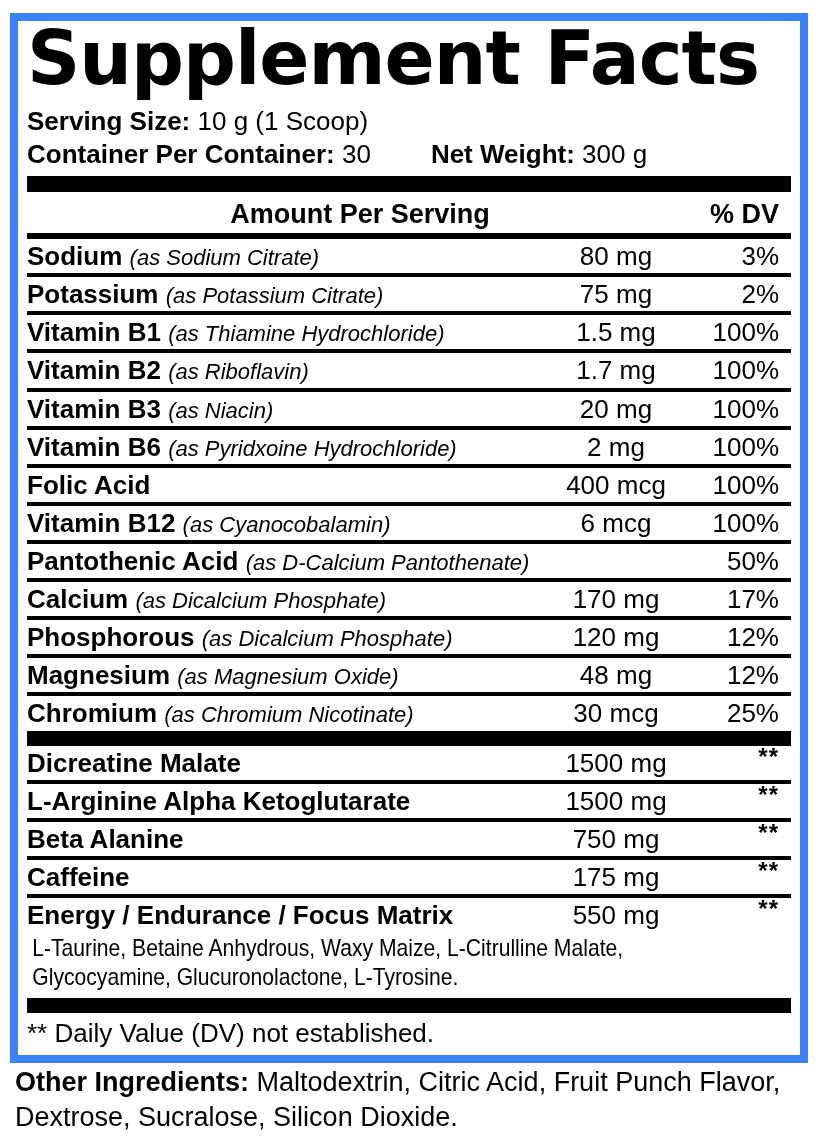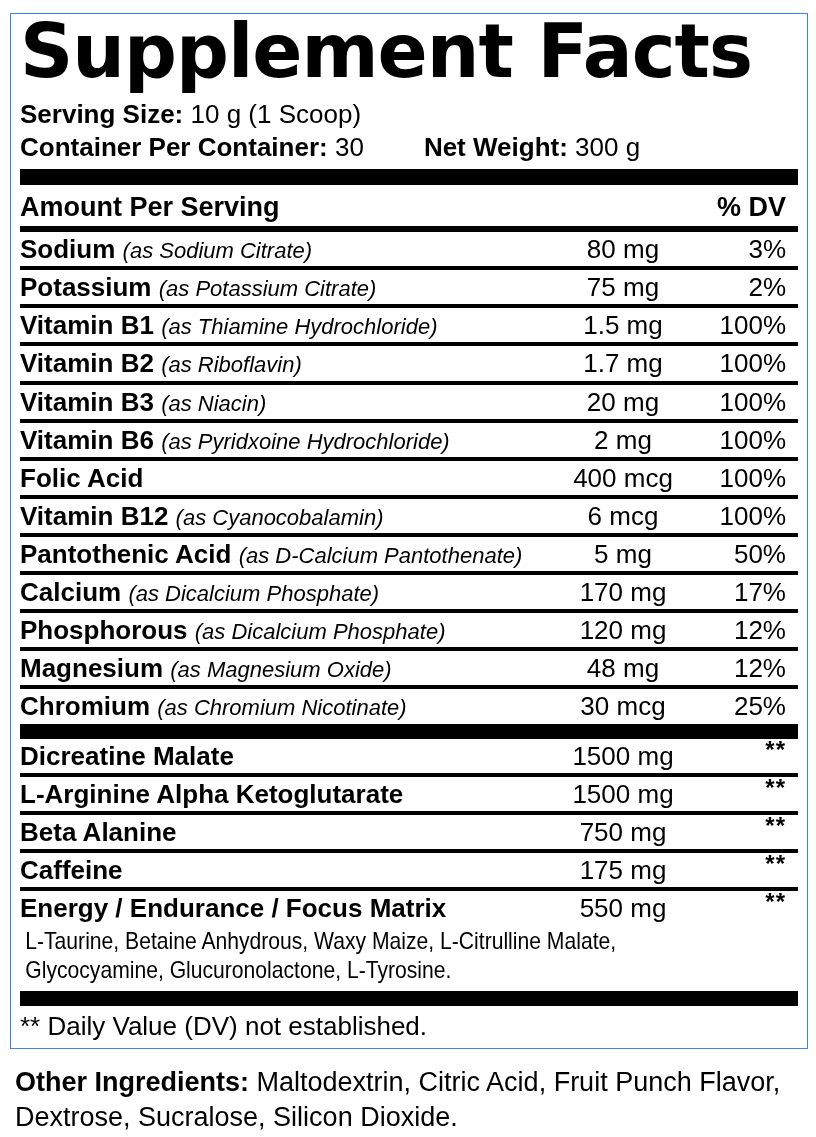--- a/index.html
+++ b/index.html
@@ -2,41 +2,41 @@
 <html><head>
 <meta charset="utf-8">
 <style>
   html,body { margin:0; padding:0; background:#fff; }
   .page {
     position:relative; width:816px; height:1137px; background:#fff;
     font-family:"Liberation Sans", sans-serif; color:#000;
   }
   .facts-box {
     position:absolute; left:10px; top:13px; width:798px;
-    border:1px solid #3b82f6; box-sizing:border-box;
+    border:8px solid #3b82f6; box-sizing:border-box;
     padding:0 9px; background:#fff;
   }
   .title {
     font-family:"DejaVu Sans", sans-serif;
     font-size:74px; font-weight:bold; line-height:1;
     letter-spacing:-1px; white-space:nowrap;
   }
   .serving-line { font-size:26px; line-height:1.25; }
   .serving-line .lbl { font-weight:bold; }
   .line2 { display:flex; }
   .line2 .seg2 { margin-left:60px; }
   .bar { background:#000; }
   .bar-top { height:16px; margin-top:6px; }
   .bar-mid { height:15px; }
   .header-row {
     display:flex; align-items:baseline;
     font-size:27px; font-weight:bold; line-height:1.08;
     padding:8px 0 4px; border-bottom:6px solid #000;
   }
-  .header-row .amt-h { flex:1; text-align:left; }
+  .header-row .amt-h { flex:1; text-align:center; }
   .header-row .dv-h { width:98px; padding-right:12px; box-sizing:border-box; text-align:right; }
   .row { display:block; }
   .row + .row { border-top:4px solid #000; }
   .row-main { display:flex; align-items:baseline; padding:3px 0 2px; font-size:26px; line-height:1.12; }
   .cell-name { flex:1; white-space:nowrap; overflow:hidden; }
   .cell-name .nm { font-weight:bold;text-align:center; }
   .cell-name .ds { font-size:22px;font-style:italic; }
   .cell-amt { width:140px; padding-right:14px; box-sizing:border-box; text-align:center; white-space:nowrap; }
   .cell-dv { width:98px; padding-right:12px; box-sizing:border-box; text-align:right; white-space:nowrap; }
   .cell-dv.star { font-weight:bold; position:relative; top:-7px; font-size:24px; letter-spacing:1px; }
@@ -144,21 +144,20 @@
     <div class="row-main">
       <span class="cell-name"><span class="nm">Vitamin B12</span> <span class="ds">(as Cyanocobalamin)</span></span>
       <span class="cell-amt">6 mcg</span>
       <span class="cell-dv">100%</span>
     </div>
   </div>
 
   <div class="row">
     <div class="row-main">
       <span class="cell-name"><span class="nm">Pantothenic Acid</span> <span class="ds">(as D-Calcium Pantothenate)</span></span>
-      <span class="cell-amt">5 mg</span>
       <span class="cell-dv">50%</span>
     </div>
   </div>
 
   <div class="row">
     <div class="row-main">
       <span class="cell-name"><span class="nm">Calcium</span> <span class="ds">(as Dicalcium Phosphate)</span></span>
       <span class="cell-amt">170 mg</span>
       <span class="cell-dv">17%</span>
     </div>

